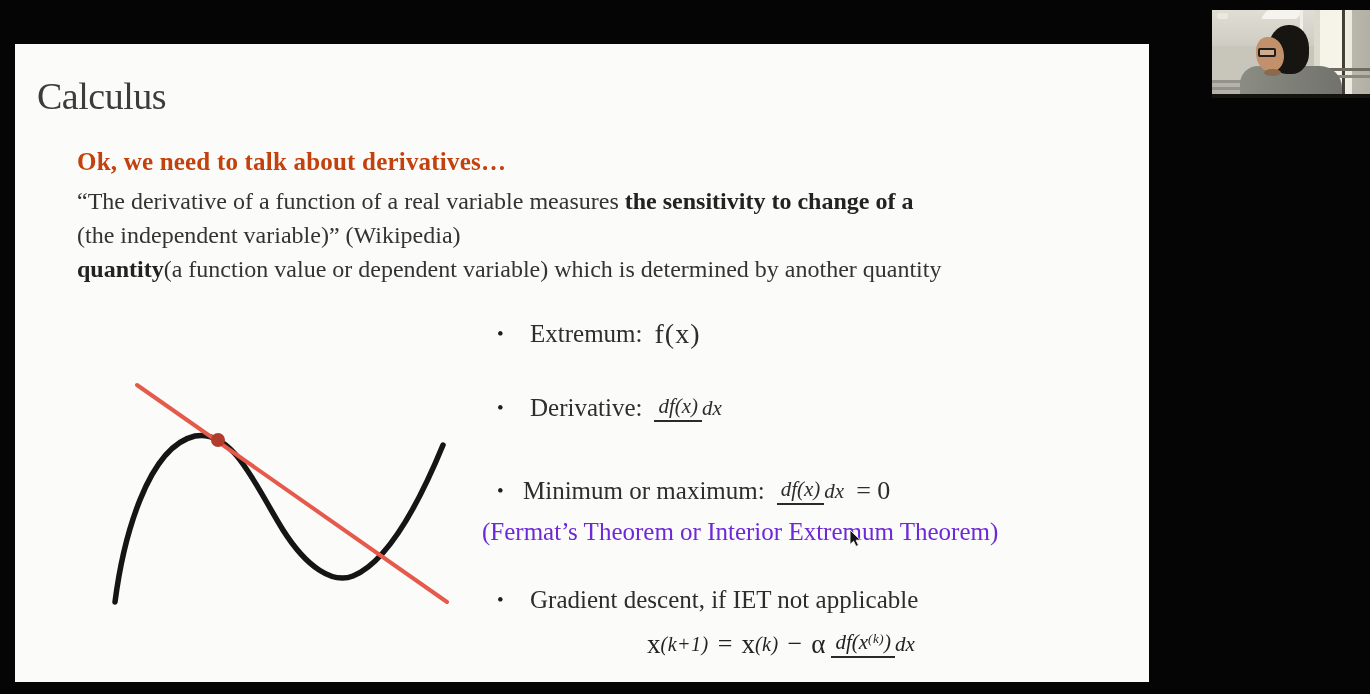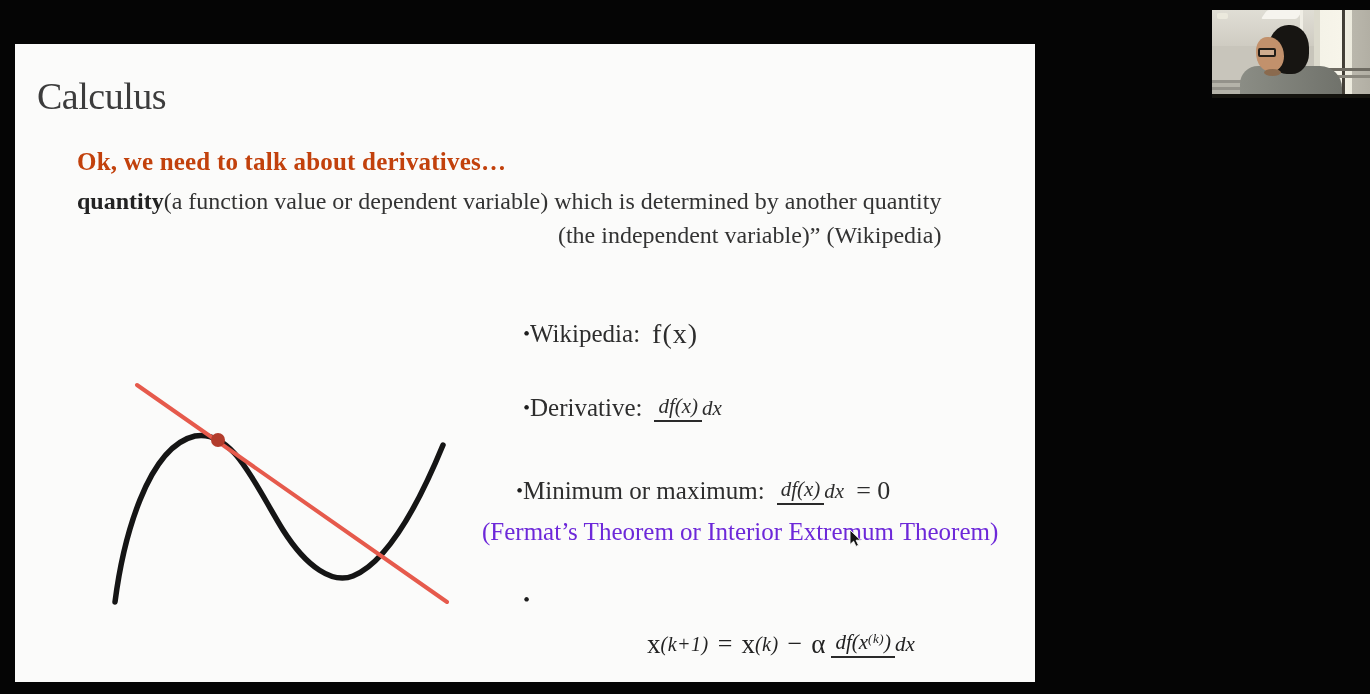--- a/index.html
+++ b/index.html
@@ -7,22 +7,22 @@
   body {
     background:#050505;
     font-family:"Liberation Serif","DejaVu Serif",serif;
     overflow:hidden;
     position:relative;
   }
   .screen { position:absolute; inset:0; background:#050505; }
 
   
   .slide {
-    position:absolute; left:15px; top:44px; width:1020px; height:638px;
-    background:#fbfbfa; color:#2d2d2d;text-align:right;
+    position:absolute; left:15px; top:44px; width:1134px; height:638px;
+    background:#fbfbfa; color:#2d2d2d;
   }
   .slide-title {
     position:absolute; left:22px; top:30px;
     font-size:38px; font-weight:400; color:#3c3c3c; letter-spacing:-0.5px;
   }
   .slide-heading {
     position:absolute; left:62px; top:104px;
     font-size:25px; font-weight:700; color:#c2410c; letter-spacing:0.2px;
   }
   .quote {
@@ -104,33 +104,34 @@
 
 <div class="screen">
 
   <div class="slide">
 
     <div class="slide-title">Calculus</div>
 
     <div class="slide-heading">Ok, we need to talk about derivatives…</div>
 
     <div class="quote">
+      <div class="qline"><span>“The derivative of a function of a real variable measures </span><b>the sensitivity to change of a</b></div>
+      <div class="qline"><span>(the independent variable)” (Wikipedia)</span></div>
       <div class="qline"><b>quantity</b><span>(a function value or dependent variable) which is determined by another quantity</span></div>
-      <div class="qline"><span>(the independent variable)” (Wikipedia)</span></div>
     </div>
 
     <svg class="figure-svg" viewBox="0 0 370 250">
       <path fill="none" stroke-width="5.5" stroke-linecap="round" d="M 20 237 C 28 175 52 82 100 71 C 138 64 160 120 188 165 C 212 203 238 219 258 211 C 290 198 320 148 348 80" stroke="#151515"></path>
       <line stroke-width="4" stroke-linecap="round" x1="42" y1="20" x2="352" y2="237" stroke="#e65a4c"></line>
       <circle cx="123" cy="75" r="7" fill="#b23c2c"></circle>
     </svg>
 
     <div class="brow" style="top:270px; height:40px;">
       <span class="bdot">•</span>
-      <span class="blabel">Wikipedia:</span>
+      <span class="blabel">Extremum:</span>
       <span class="math fx">f(x)</span>
     </div>
 
     <div class="brow" style="top:334px; height:60px;">
       <span class="bdot">•</span>
       <span class="blabel">Derivative:</span>
       <span class="frac">
         <span class="num">df(x)</span>
         <span class="den">dx</span>
       </span>
@@ -143,20 +144,21 @@
         <span class="num">df(x)</span>
         <span class="den">dx</span>
       </span>
       <span class="eq-zero">= 0</span>
     </div>
 
     <div class="minmax-note">(Fermat’s Theorem or Interior Extremum Theorem)</div>
 
     <div class="brow" style="top:539px; height:34px;">
       <span class="bdot">•</span>
+      <span class="blabel">Gradient descent, if IET not applicable</span>
     </div>
 
     <div class="gd-formula">
       <span class="math">x</span>
         <sup>(k+1)</sup>
       <span class="op">=</span>
       <span class="math">x</span>
         <sup>(k)</sup>
       <span class="op">−</span>
       <span class="math">α</span>

